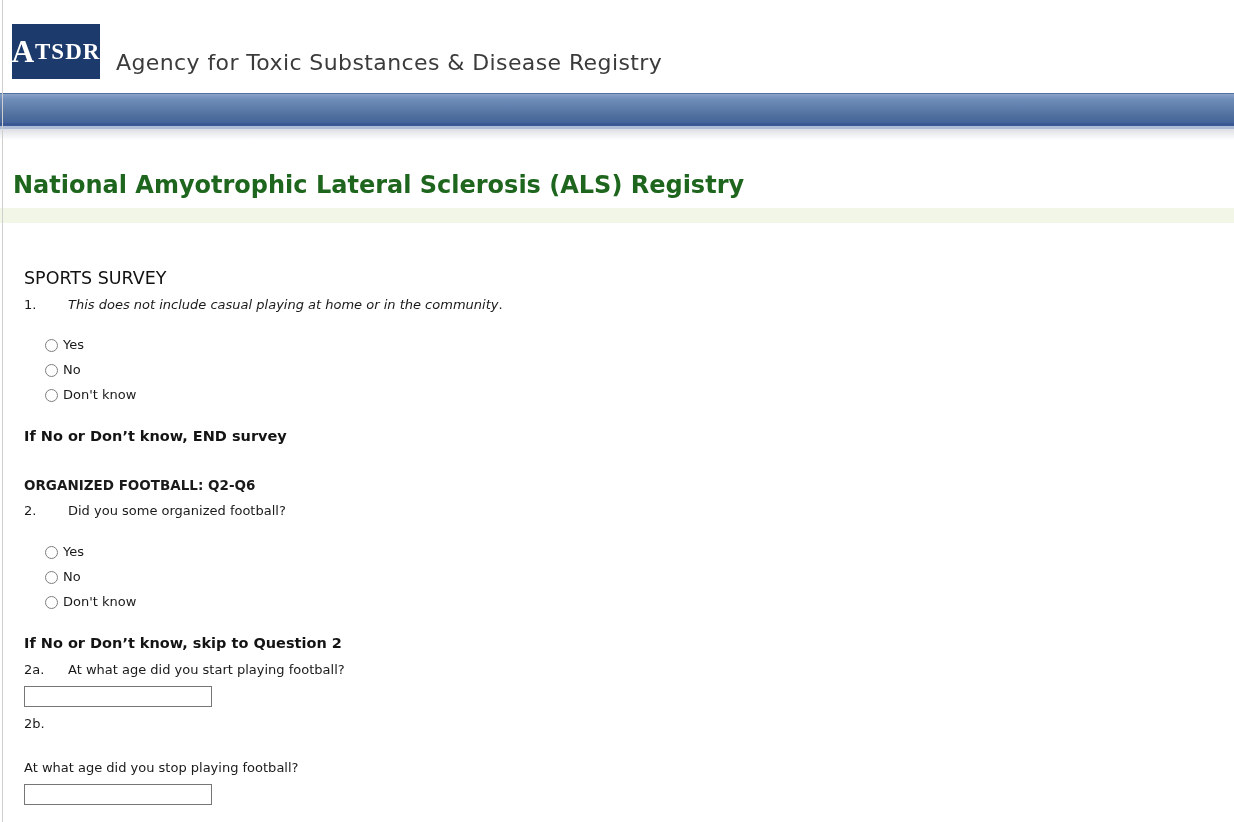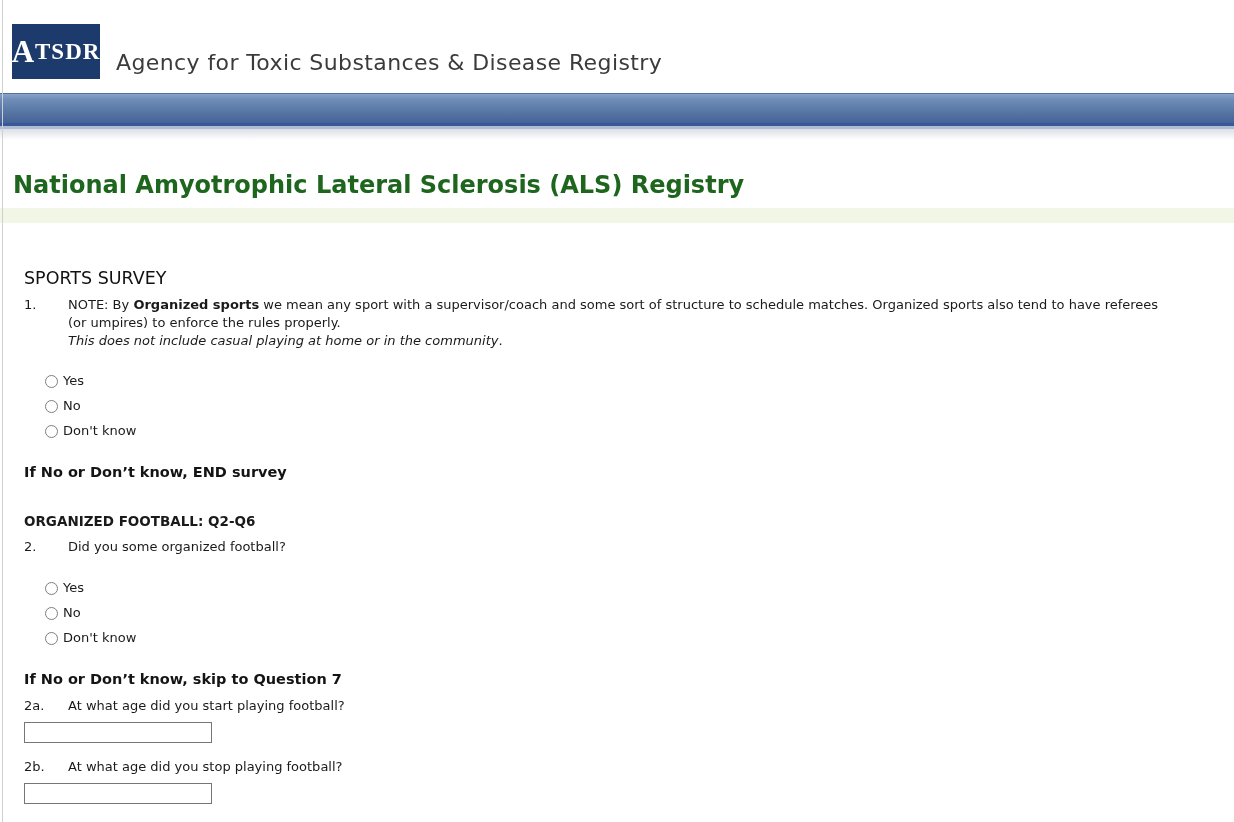--- a/index.html
+++ b/index.html
@@ -148,21 +148,20 @@
 <main>
   <h1 class="page-title">National Amyotrophic Lateral Sclerosis (ALS) Registry</h1>
   <div class="green-band"></div>
 
   <div class="survey">
     <div class="survey-heading">SPORTS SURVEY</div>
 
     <div class="q-row">
       <span class="q-num">1.</span>
       <div class="q-body">
-        <div><span>NOTE: By </span><span class="bold">Organized sports</span><span> we mean any sport with a supervisor/coach and some sort of structure to schedule matches. Organized sports also tend to have referees (or umpires) to enforce the rules properly.</span></div>
         <div><span class="italic">This does not include casual playing at home or in the community</span><span>.</span></div>
       </div>
     </div>
 
     <div class="radio-group">
       <div class="radio-row">
         <span class="radio-circle"></span>
         <span class="radio-label">Yes</span>
       </div>
       <div class="radio-row">
@@ -192,27 +191,27 @@
       <div class="radio-row">
         <span class="radio-circle"></span>
         <span class="radio-label">No</span>
       </div>
       <div class="radio-row">
         <span class="radio-circle"></span>
         <span class="radio-label">Don't know</span>
       </div>
     </div>
 
-    <div class="instruction">If No or Don’t know, skip to Question 7</div>
+    <div class="instruction">If No or Don’t know, skip to Question 2</div>
 
     <div class="q-row-simple">
       <span class="q-num">2a.</span>
       <div class="q-body">At what age did you start playing football?</div>
     </div>
     <input type="text" class="age-input" value="" style="">
 
-    <div class="q-row-simple" style="margin-top:15px;">
+    <div class="q-row-simple" style="margin-top:8px;flex-direction:column;">
       <span class="q-num">2b.</span>
       <div class="q-body">At what age did you stop playing football?</div>
     </div>
     <input type="text" class="age-input" value="" style="">
   </div>
 </main>
 
 </body></html>

